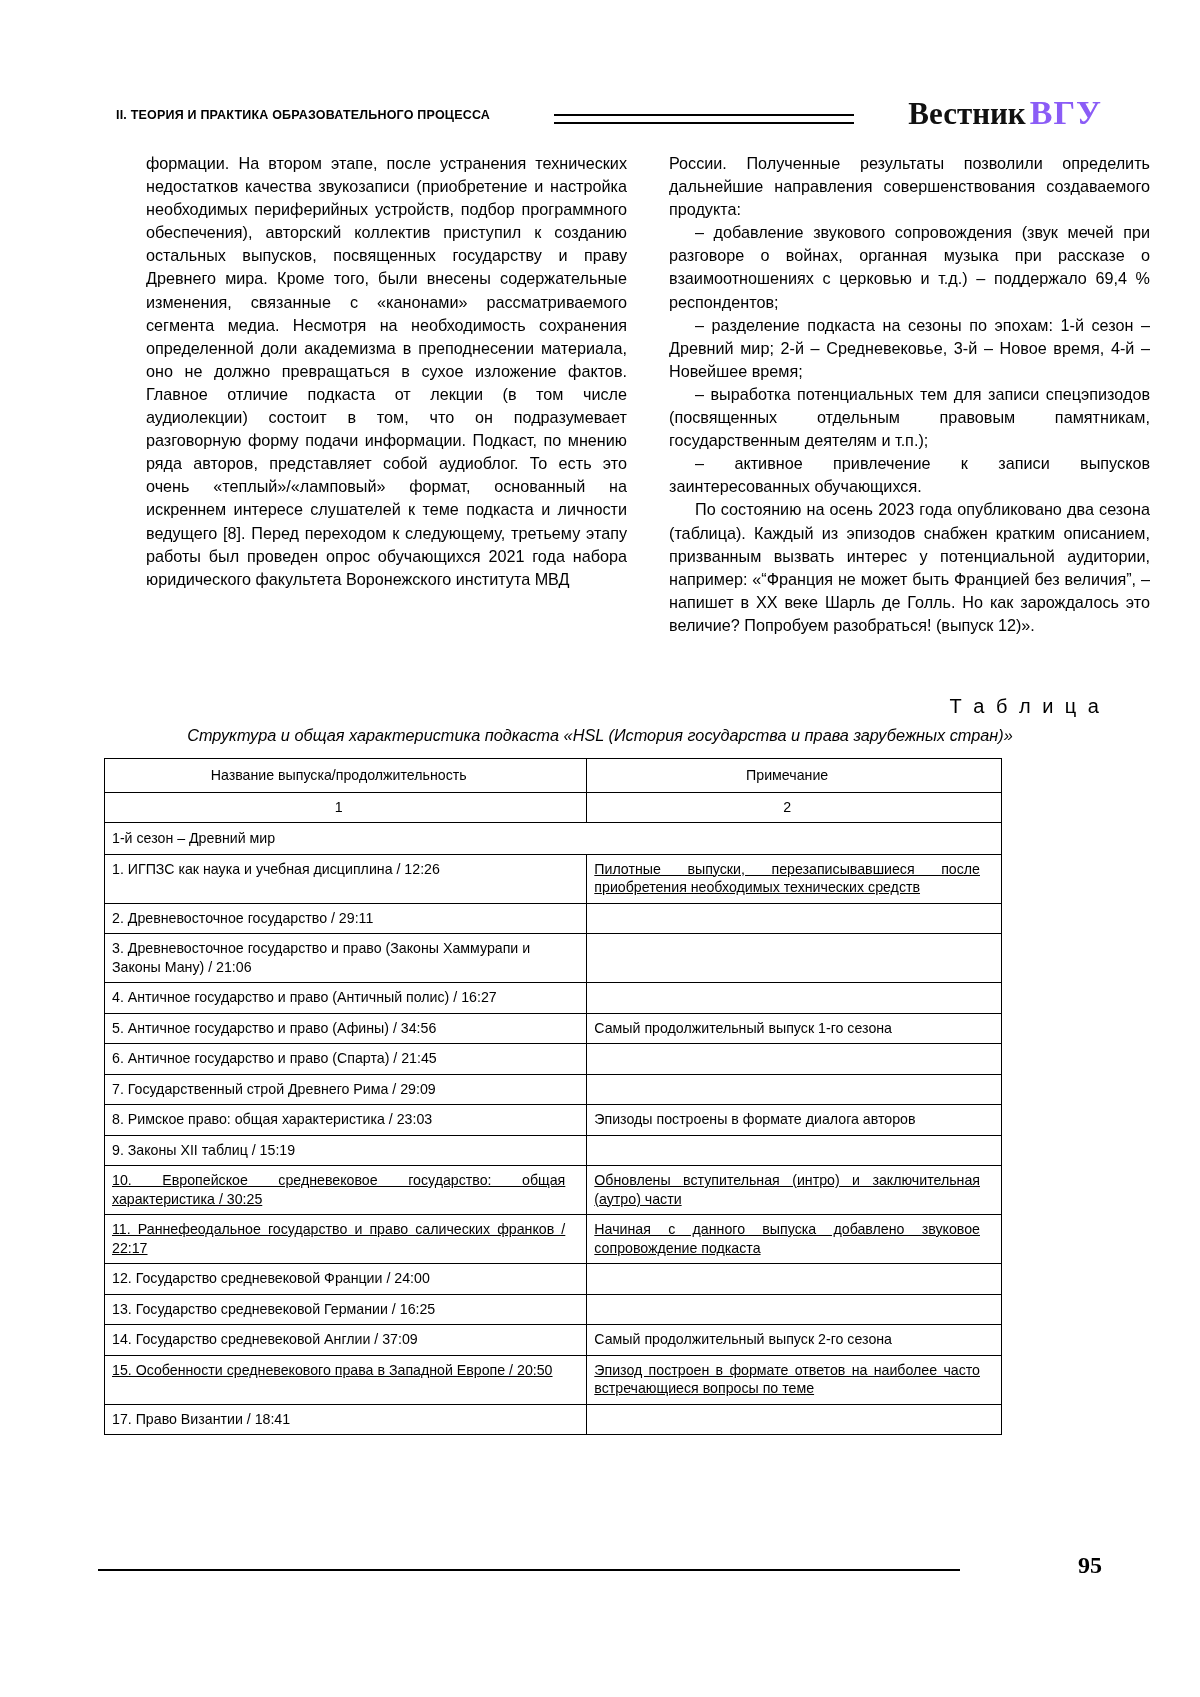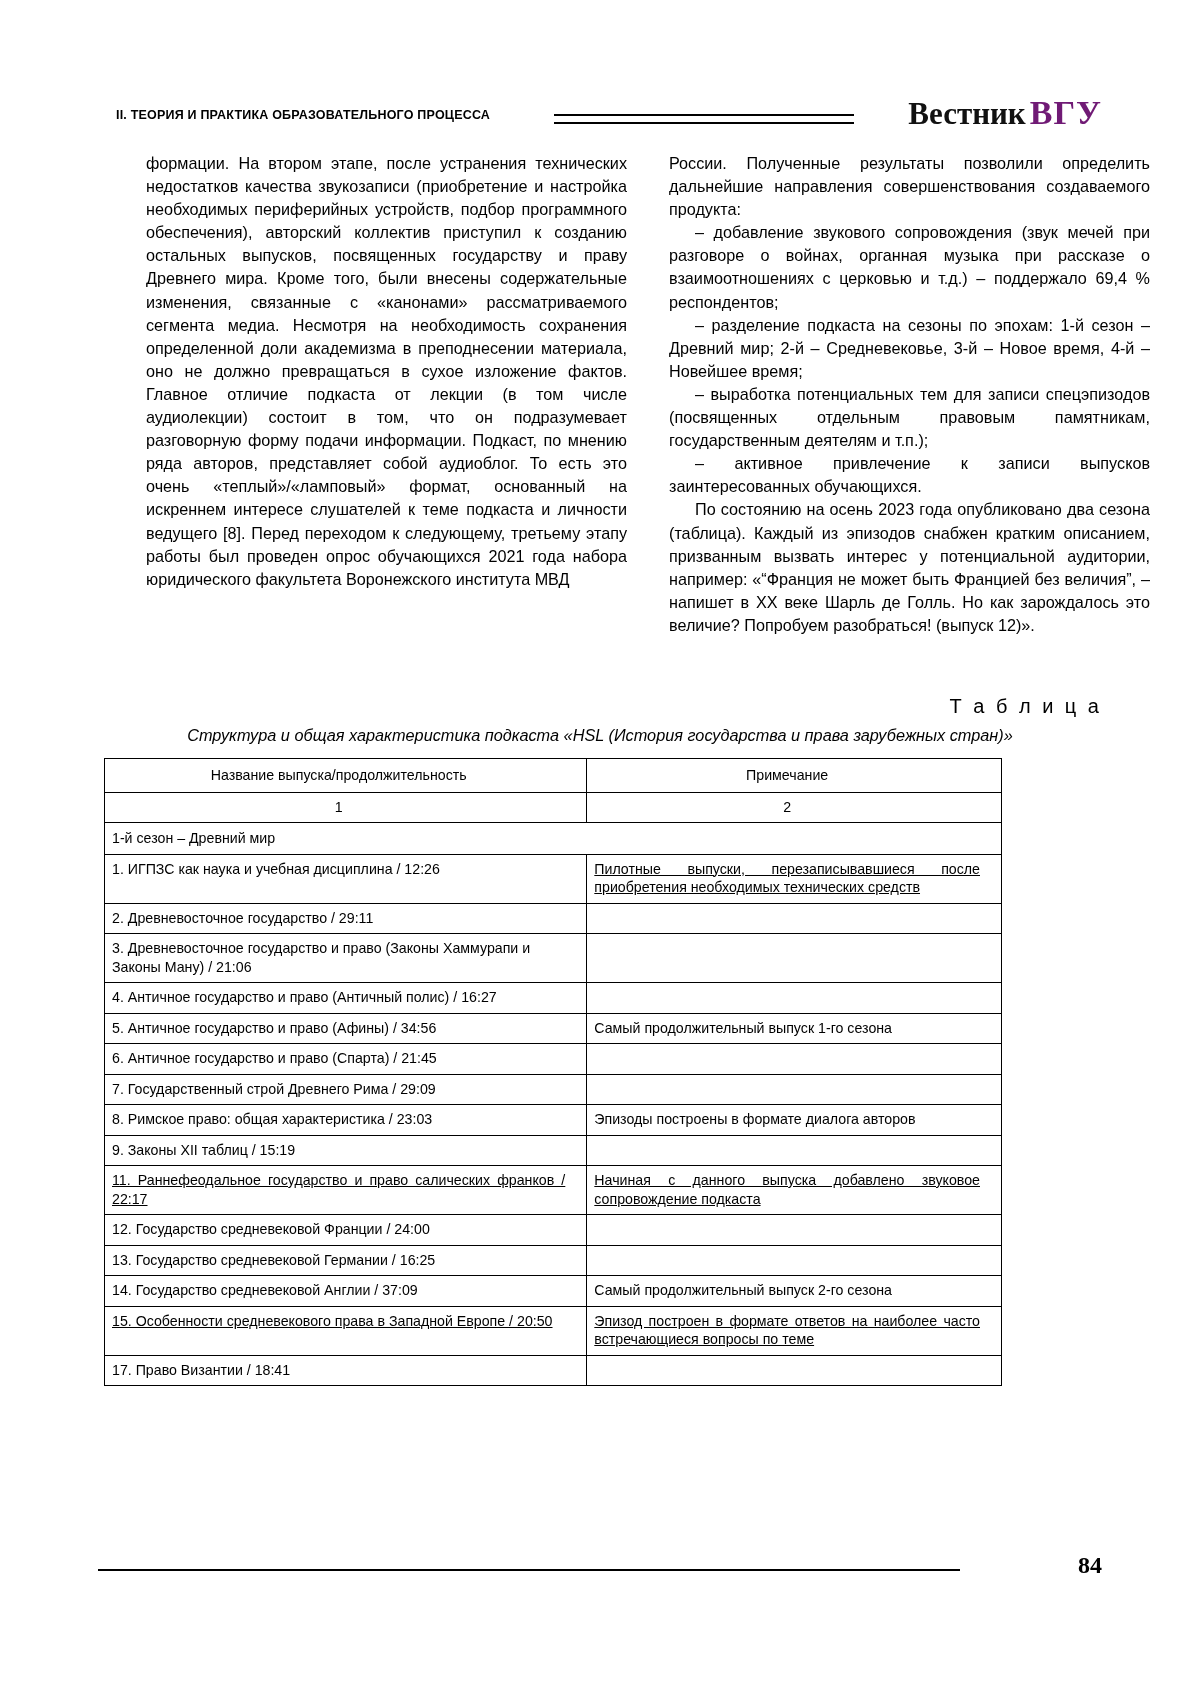--- a/index.html
+++ b/index.html
@@ -59,21 +59,21 @@
   }
   .header-right .vestnik {
     font-size: 31px;
     font-weight: bold;
     color: #111;
     font-style: normal;
   }
   .header-right .vgu {
     font-size: 34px;
     font-weight: bold;
-    color: #701a75;
+    color: #8b5cf6;
     letter-spacing: 1px;
   }
 
   
   .columns {
     position: absolute;
     left: 98px;
     top: 152px;
     width: 1004px;
     display: flex;
@@ -246,20 +246,24 @@
         <td class="c1">8. Римское право: общая характеристика / 23:03</td>
         <td class="c2">Эпизоды построены в формате диалога авторов</td>
       </tr>
       <tr>
         <td class="c1">9. Законы XII таблиц / 15:19</td>
         <td class="c2"></td>
       </tr>
 
 
       <tr>
+        <td class="c1 just">10. Европейское средневековое государство: общая характеристика / 30:25</td>
+        <td class="c2 just">Обновлены вступительная (интро) и заключительная (аутро) части</td>
+      </tr>
+      <tr>
         <td class="c1 just">11. Раннефеодальное государство и право салических франков / 22:17</td>
         <td class="c2 just">Начиная с данного выпуска добавлено звуковое сопровождение подкаста</td>
       </tr>
       <tr>
         <td class="c1">12. Государство средневековой Франции / 24:00</td>
         <td class="c2"></td>
       </tr>
       <tr>
         <td class="c1">13. Государство средневековой Германии / 16:25</td>
         <td class="c2"></td>
@@ -273,15 +277,15 @@
         <td class="c2 just">Эпизод построен в формате ответов на наиболее часто встречающиеся вопросы по теме</td>
       </tr>
       <tr>
         <td class="c1">17. Право Византии / 18:41</td>
         <td class="c2"></td>
       </tr>
     </tbody>
   </table>
 
   <div class="footer-rule"></div>
-  <div class="page-num">84</div>
+  <div class="page-num">95</div>
 
 </div>
 
 </body></html>

